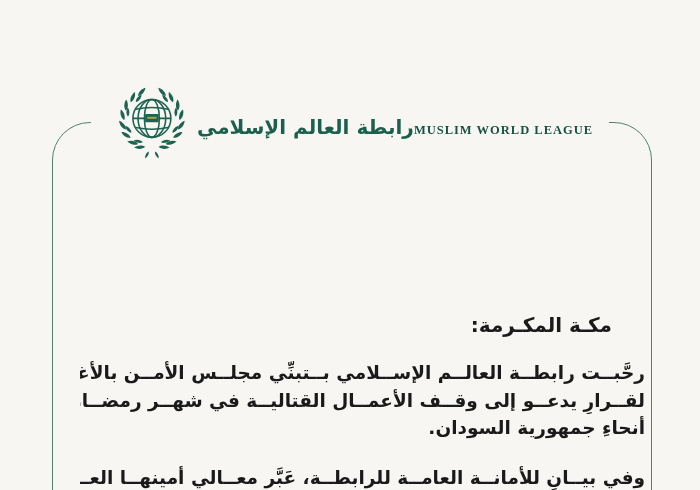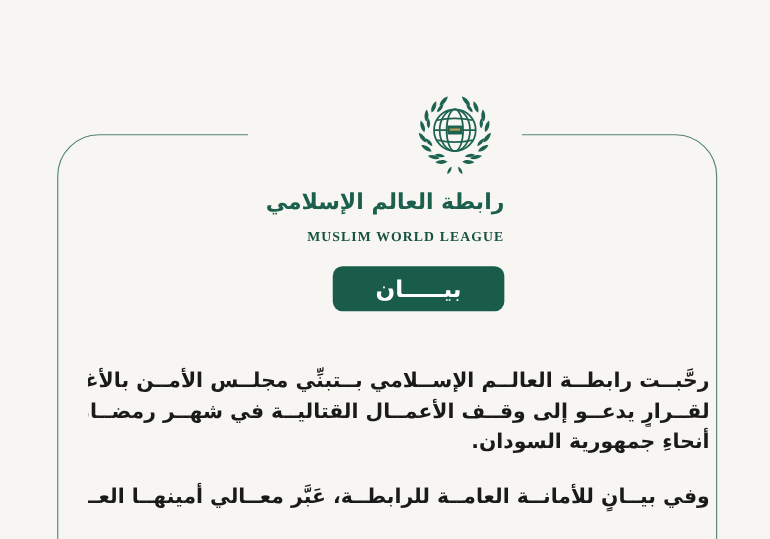--- a/index.html
+++ b/index.html
@@ -22,22 +22,22 @@
     background: transparent;
     z-index: 1;
   }
 
   
   .header {
     position: absolute;
     top: 86px; left: 50%;
     transform: translateX(-50%);
     display: flex;
-    flex-direction: column;
-    align-items: flex-end;
+    flex-direction: row;
+    align-items: center;
     background: #f7f6f3;
     padding: 0 16px;
     z-index: 2;
   }
   .emblem { display: block; }
   .arabic-wordmark {
     margin-top: 3px;
     color: #1b5f4c;
     font-size: 20px;
     font-weight: bold;
@@ -153,26 +153,24 @@
 
       <use href="#lf" transform="translate(56,83) rotate(-152) scale(0.7)"></use>
       <use href="#lf" transform="translate(64,83) rotate(152) scale(0.7)"></use>
     </g>
   </svg>
 
   <div class="arabic-wordmark">رابطة العالم الإسلامي</div>
 
   <div class="english-wordmark">MUSLIM WORLD LEAGUE</div>
 
-  <div class="banner">
-    <span>بيـــــان</span>
-  </div>
 </div>
 
 <div class="content">
+  <div class="location-heading">مكـة المكـرمة:</div>
 
   <div class="para">
     <div class="line">رحَّبــت رابطــة العالــم الإســلامي بــتبنِّي مجلــس الأمــن بالأغلبيــة</div>
     <div class="line">لقــرارٍ يدعــو إلى وقــف الأعمــال القتاليــة في شهــر رمضــان في كافــة</div>
     <div class="line last">أنحاءِ جمهورية السودان.</div>
   </div>
 
   <div class="para second">
     <div class="line">وفي بيــانٍ للأمانــة العامــة للرابطــة، عَبَّر معــالي أمينهــا العــام، رئيــس</div>
   </div>

